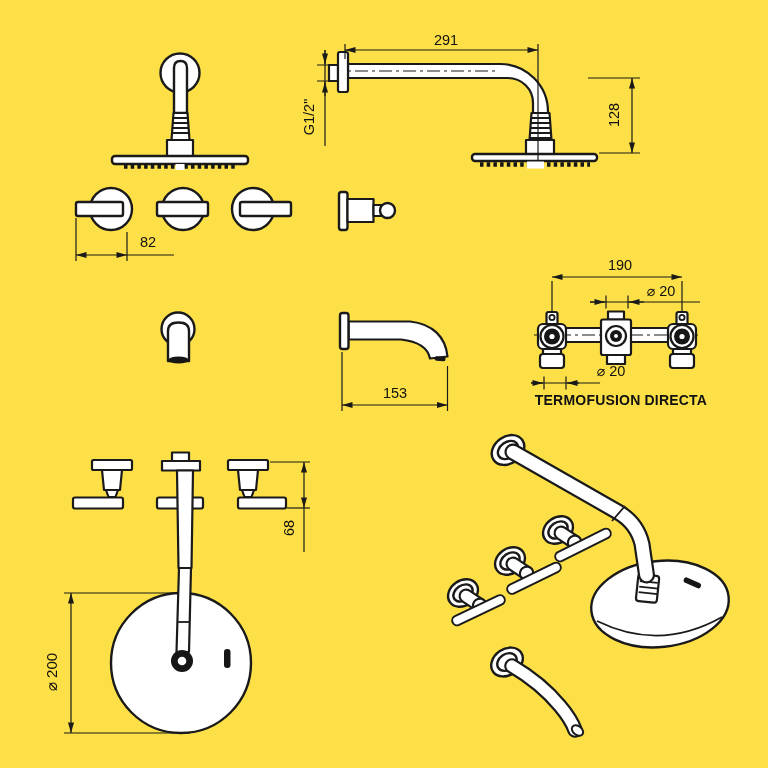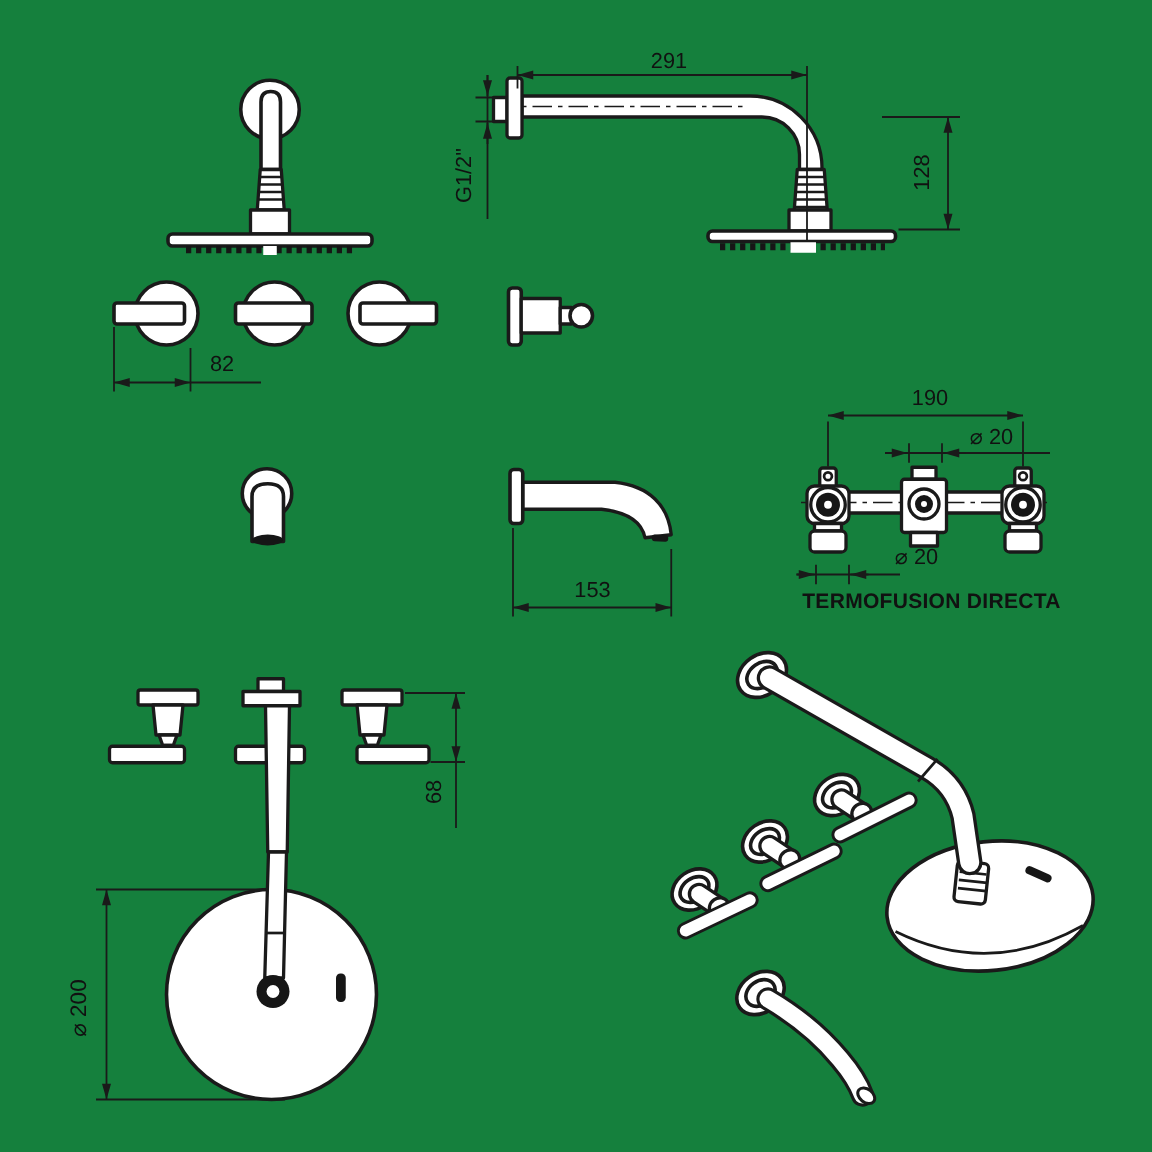--- a/index.html
+++ b/index.html
@@ -1,16 +1,16 @@
 <!DOCTYPE html>
 <html><head>
 <meta charset="utf-8">
 <style>
   html,body{margin:0;padding:0;background:#ffffff;}
-  .canvas{width:768px;height:768px;background:#15803d;position:relative;overflow:hidden;}
+  .canvas{width:768px;height:768px;background:#fde047;position:relative;overflow:hidden;}
   svg{display:block;}
   .lnf{fill:#ffffff;stroke:#1a1a1a;stroke-width:2.4;stroke-linecap:round;stroke-linejoin:round;}
   .lnf2{fill:#ffffff;stroke:#1a1a1a;stroke-width:2.2;stroke-linejoin:round;}
   .thin{fill:none;stroke:#1a1a1a;stroke-width:1.2;}
   .thin18{fill:none;stroke:#1a1a1a;stroke-width:1.8;}
   .dash{fill:none;stroke:#1a1a1a;stroke-width:1.1;stroke-dasharray:13 4 3 4;}
   .blk{fill:#161616;stroke:none;}
   .noz{fill:none;stroke:#161616;stroke-width:4.6;stroke-dasharray:3.5 3.2;}
   text{font-family:"Liberation Sans","DejaVu Sans",sans-serif;fill:#111111;}
   .dimtxt{font-size:14.5px;}

